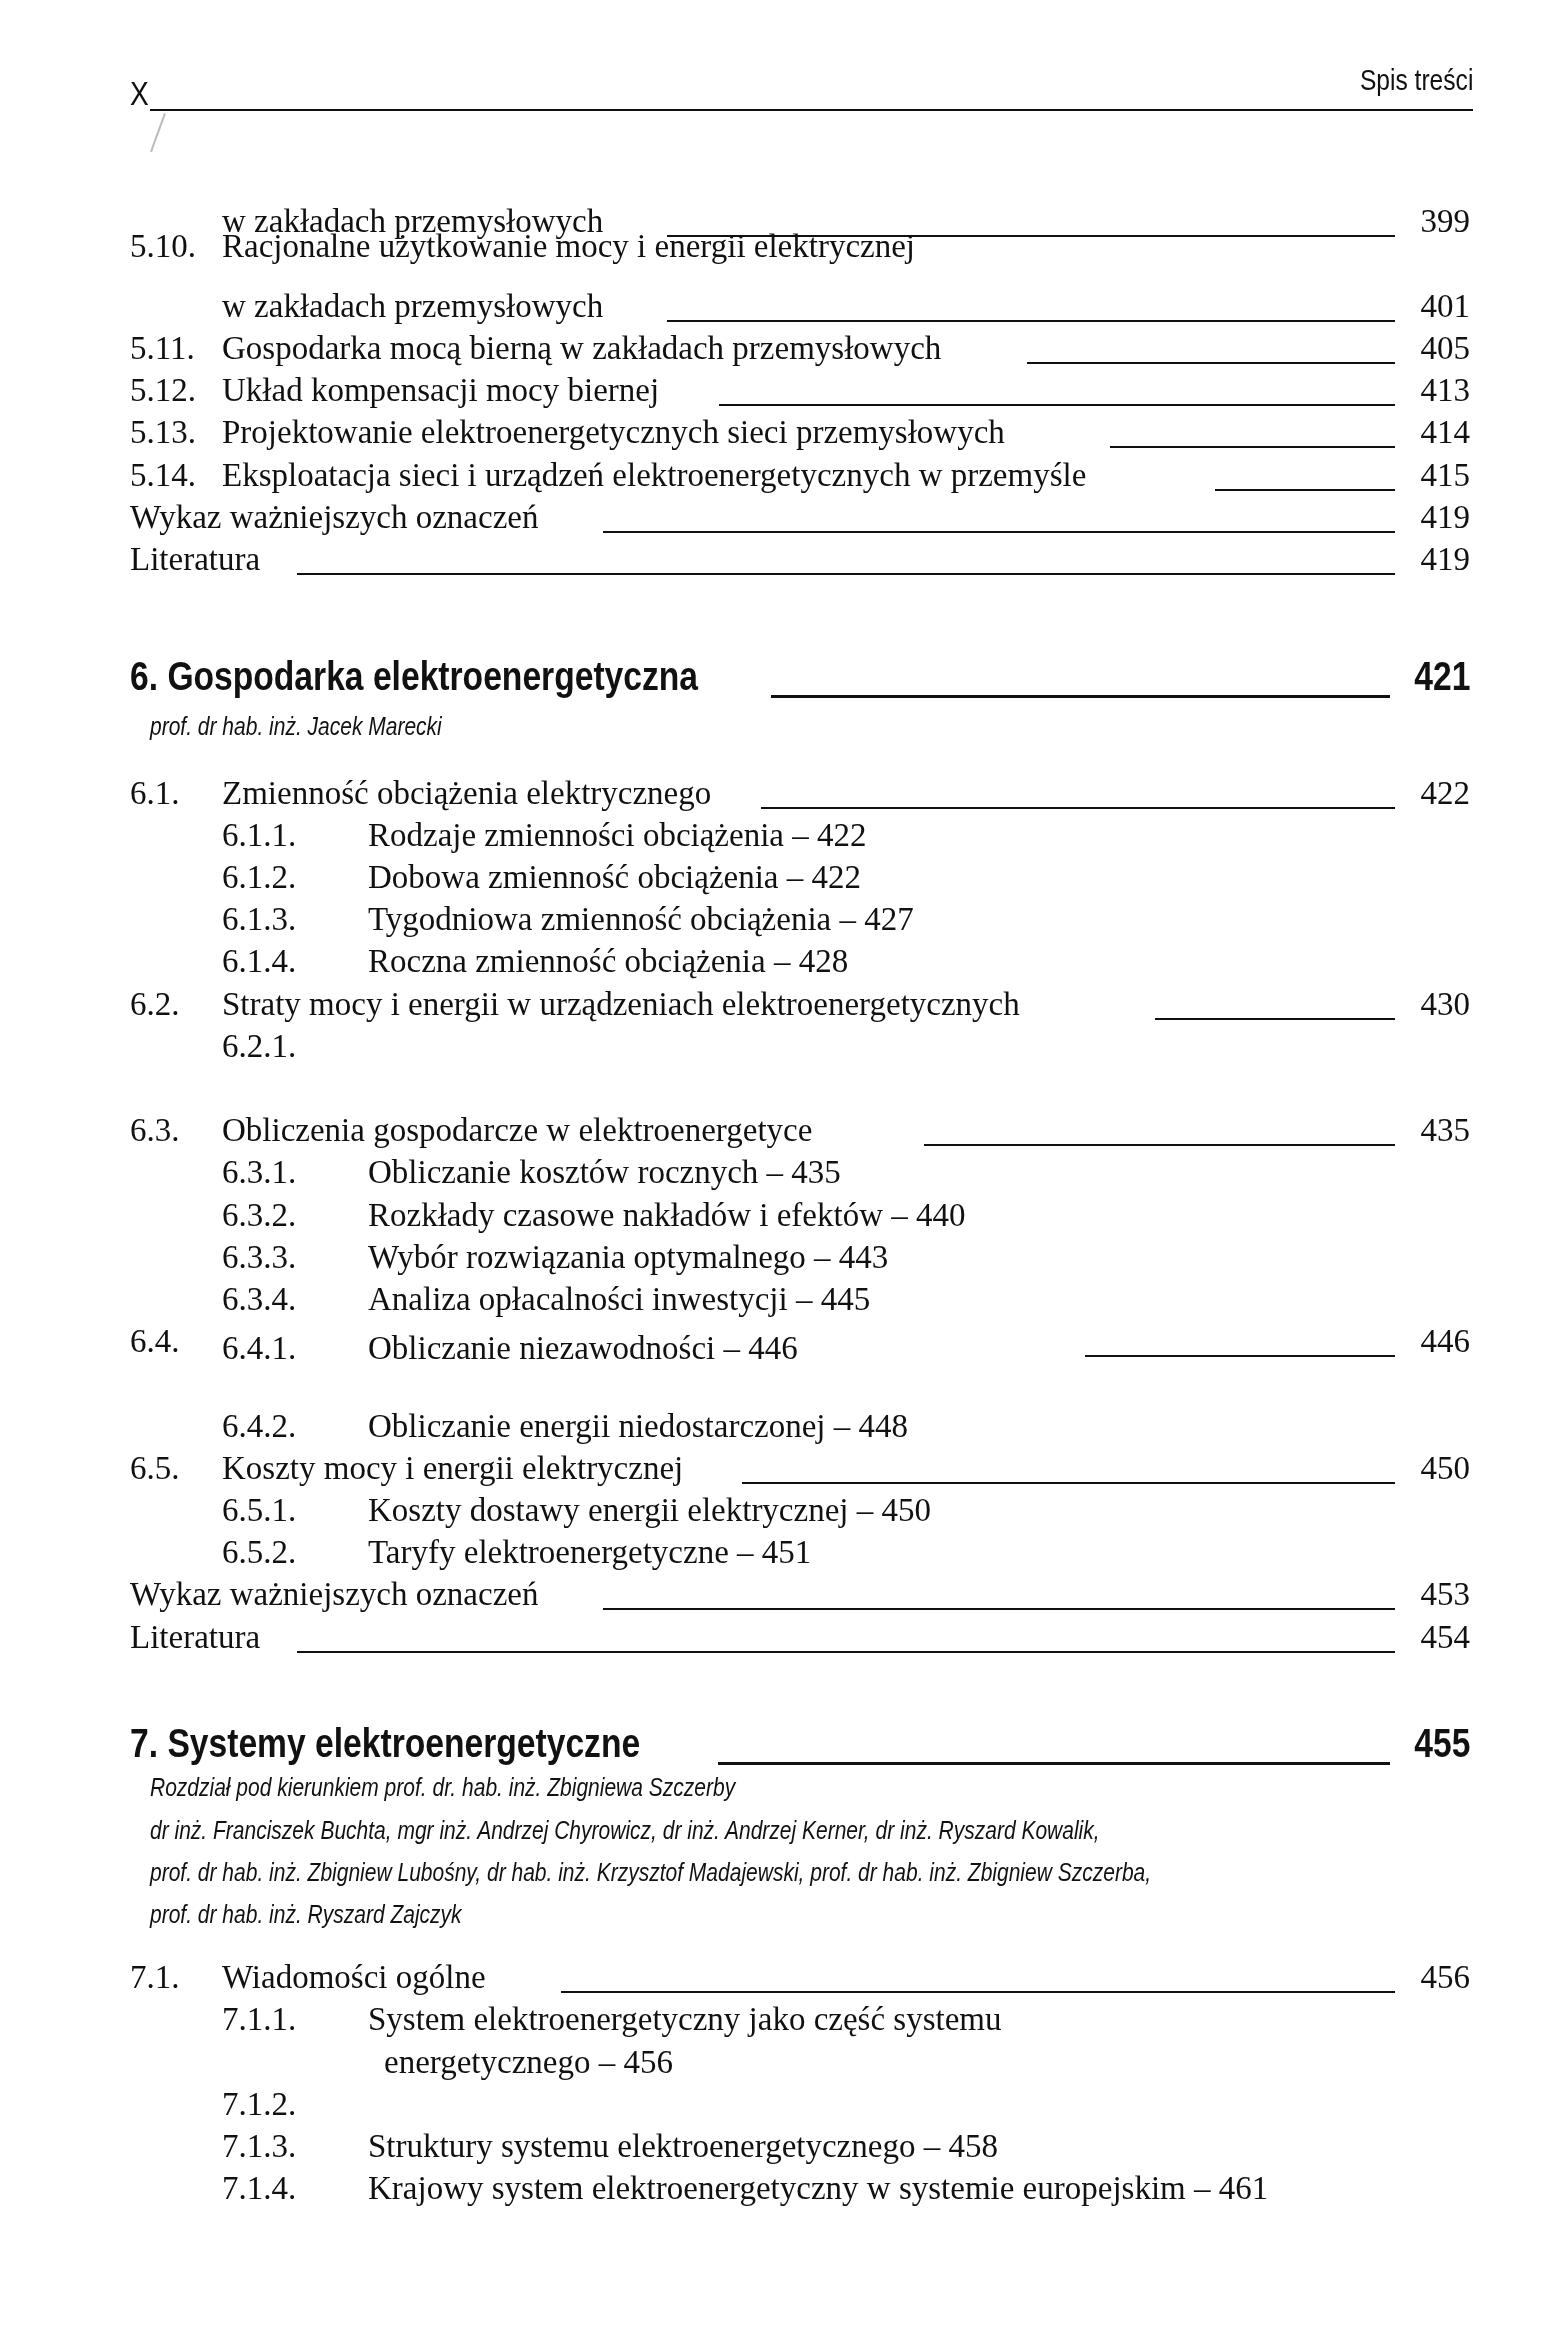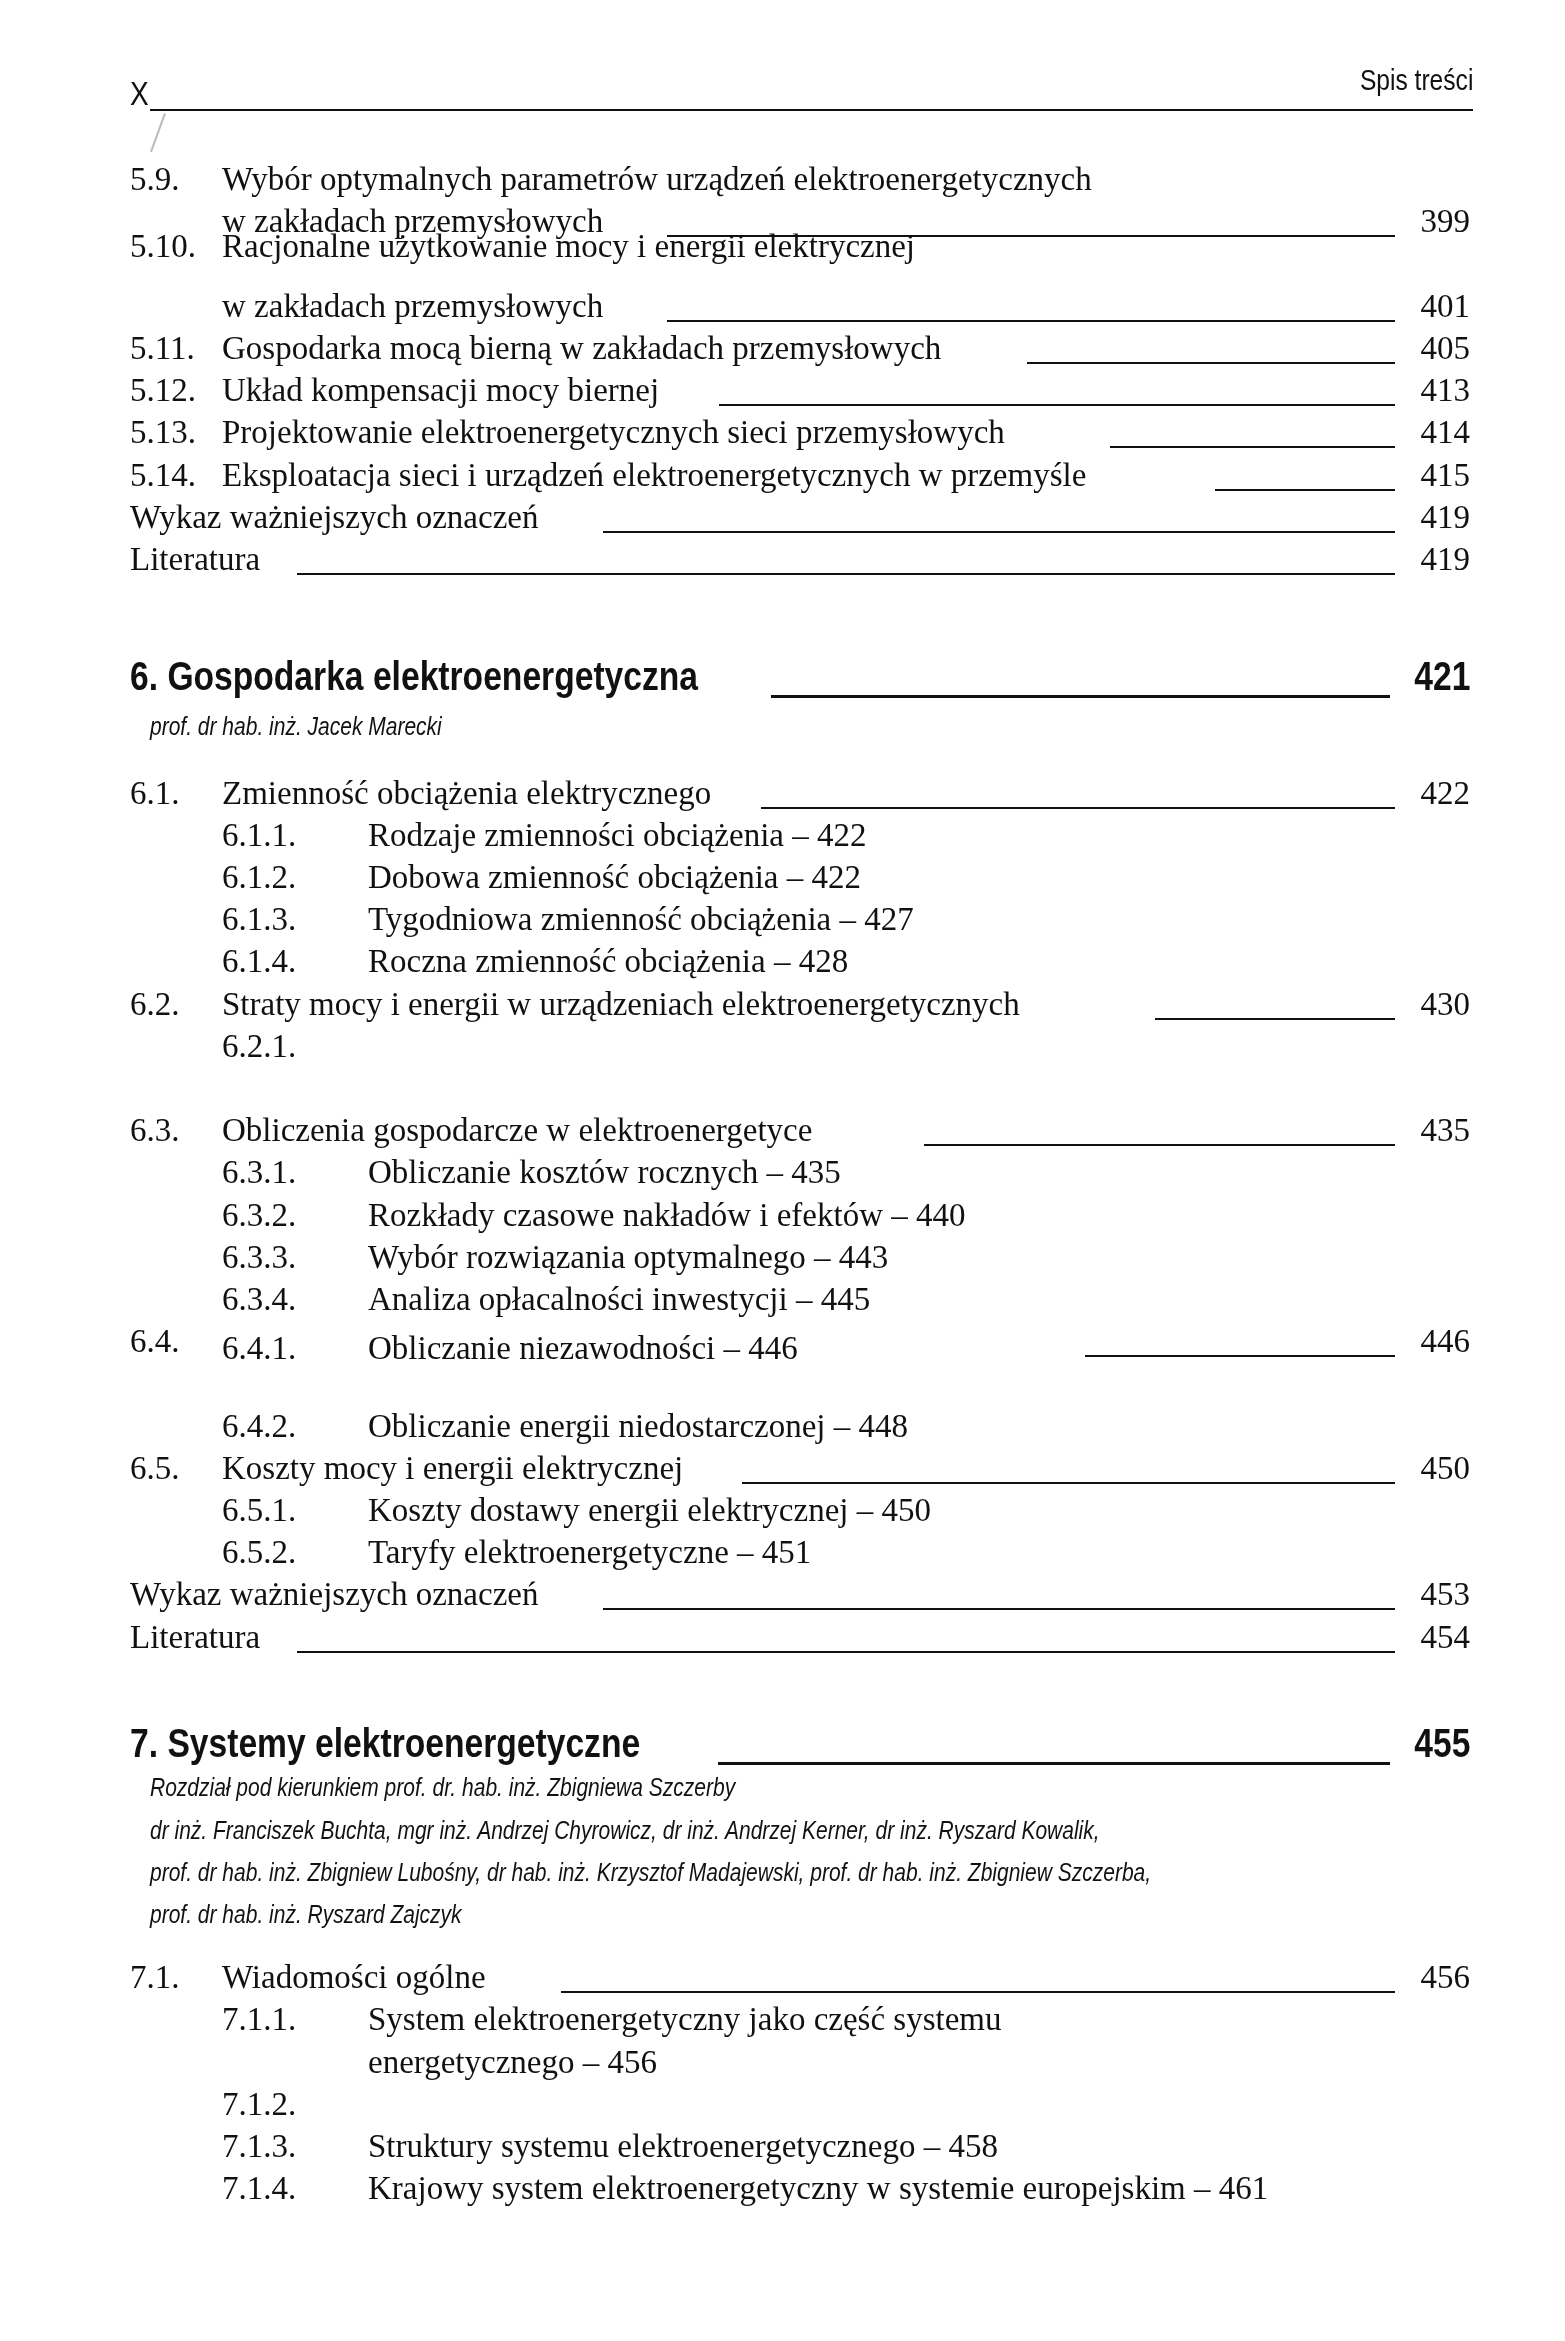--- a/index.html
+++ b/index.html
@@ -14,21 +14,21 @@
 
     .serif { font-family: "Liberation Serif", serif; font-size: 33px; }
     .entry { position: absolute; left: 0; width: 1343px; height: 42px; white-space: nowrap; }
     .entry .num { position: absolute; left: 0; top: 0; }
     .entry .title { position: absolute; left: 92px; top: 0; }
     .entry .leader { position: absolute; top: 32px; height: 2.3px; background: #111; }
     .entry .pg { position: absolute; right: 3px; top: 0; }
     .entry.sub .num { left: 92px; }
     .entry.sub .title { left: 238px; }
     .entry.cont .title { left: 92px; }
-    .entry.sub.cont .title { left: 238px; }
+    .entry.sub.cont .title { left: 254px; }
 
     .chapter { position: absolute; left: 0; width: 1343px; height: 53px; white-space: nowrap; font-family: "Liberation Sans", sans-serif; font-weight: bold; font-size: 41px; }
     .chapter .ctitle { position: absolute; left: 0; top: 0; transform: scaleX(0.82); transform-origin: left; }
     .chapter .leader { position: absolute; top: 42px; height: 3px; background: #111; }
     .chapter .pg { position: absolute; right: 3px; top: 0; transform: scaleX(0.82); transform-origin: right; }
 
     .author { position: absolute; left: 19.6px; font-family: "Liberation Sans", sans-serif; font-style: italic; font-size: 25px; line-height: 30px; white-space: nowrap; transform: scaleX(0.84); transform-origin: left; }
 
     .mark { position: absolute; left: 27px; top: 112px; width: 1.5px; height: 41px; background: #bbb; transform: rotate(20deg); }
   </style>
@@ -37,24 +37,20 @@
 
 <div class="page">
   <div class="mark"></div>
 
   <div class="runhead">
     <span class="pagenum">X</span>
     <div class="rule"></div>
     <span class="section">Spis treści</span>
   </div>
 
-  <div class="entry serif" style="top:161px">
-    <span class="num">5.9.</span>
-    <span class="title">Wybór optymalnych parametrów urządzeń elektroenergetycznych</span>
-  </div>
   <div class="entry serif cont" style="top:203px">
     <span class="title">w zakładach przemysłowych</span>
     <div class="leader" style="left:537px; right:78px"></div>
     <span class="pg">399</span>
   </div>
   <div class="entry serif" style="top:228px">
     <span class="num">5.10.</span>
     <span class="title">Racjonalne użytkowanie mocy i energii elektrycznej</span>
   </div>
   <div class="entry serif cont" style="top:288px">

